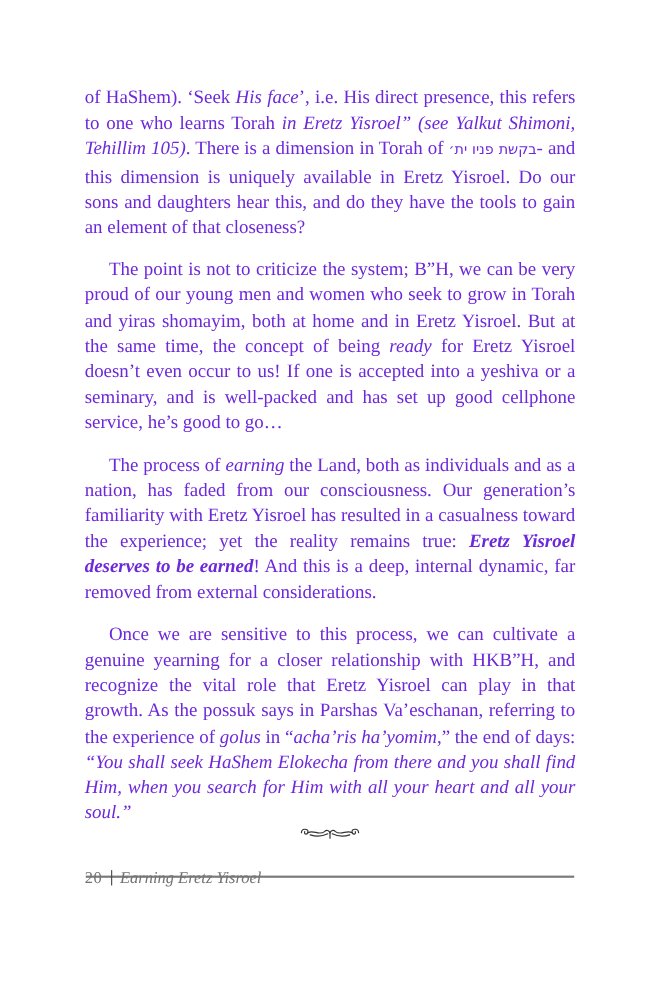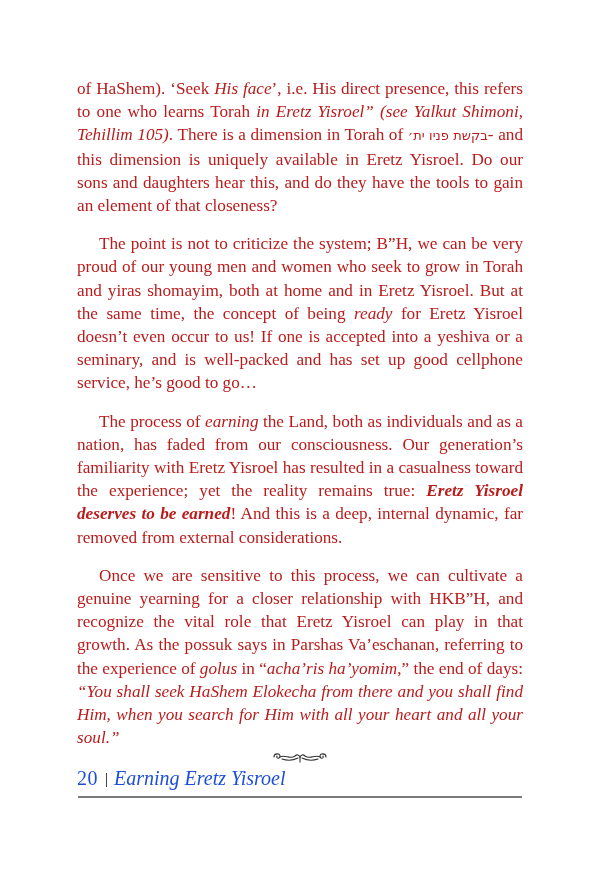--- a/index.html
+++ b/index.html
@@ -11,21 +11,21 @@
       width: 600px;
       height: 893px;
       position: relative;
       overflow: hidden;
     }
     .page {
       position: absolute;
       left: 77px;
       top: 77px;
       width: 446px;
-      color: #b91c1c;
+      color: #6d28d9;
       font-family: "Liberation Serif", "DejaVu Serif", serif;
       font-size: 17.2px;
       line-height: 23.2px;
     }
     .para {
       margin: 0 0 15px 0;
       text-align: justify;
       text-indent: 0;
       hyphens: none;
     }
@@ -51,24 +51,24 @@
       position: absolute;
       left: 78px;
       top: 796px;
       width: 444px;
       height: 2px;
       background: #7a7a7a;
     }
     .footer {
       position: absolute;
       left: 77px;
-      top: 767px;
+      top: 791px;
       font-family: "Liberation Serif", "DejaVu Serif", serif;
-      font-size: 20px;
-      color: #1d4ed8;
+      font-size: 15px;
+      color: #737373;
       white-space: nowrap;
     }
     .footer .pnum { letter-spacing: 0.5px; }
     .footer .sep {
       display: inline-block;
       width: 1px;
       height: 14px;
       background: #444;
       margin: 0 7px 0 8px;
       vertical-align: -2px;

